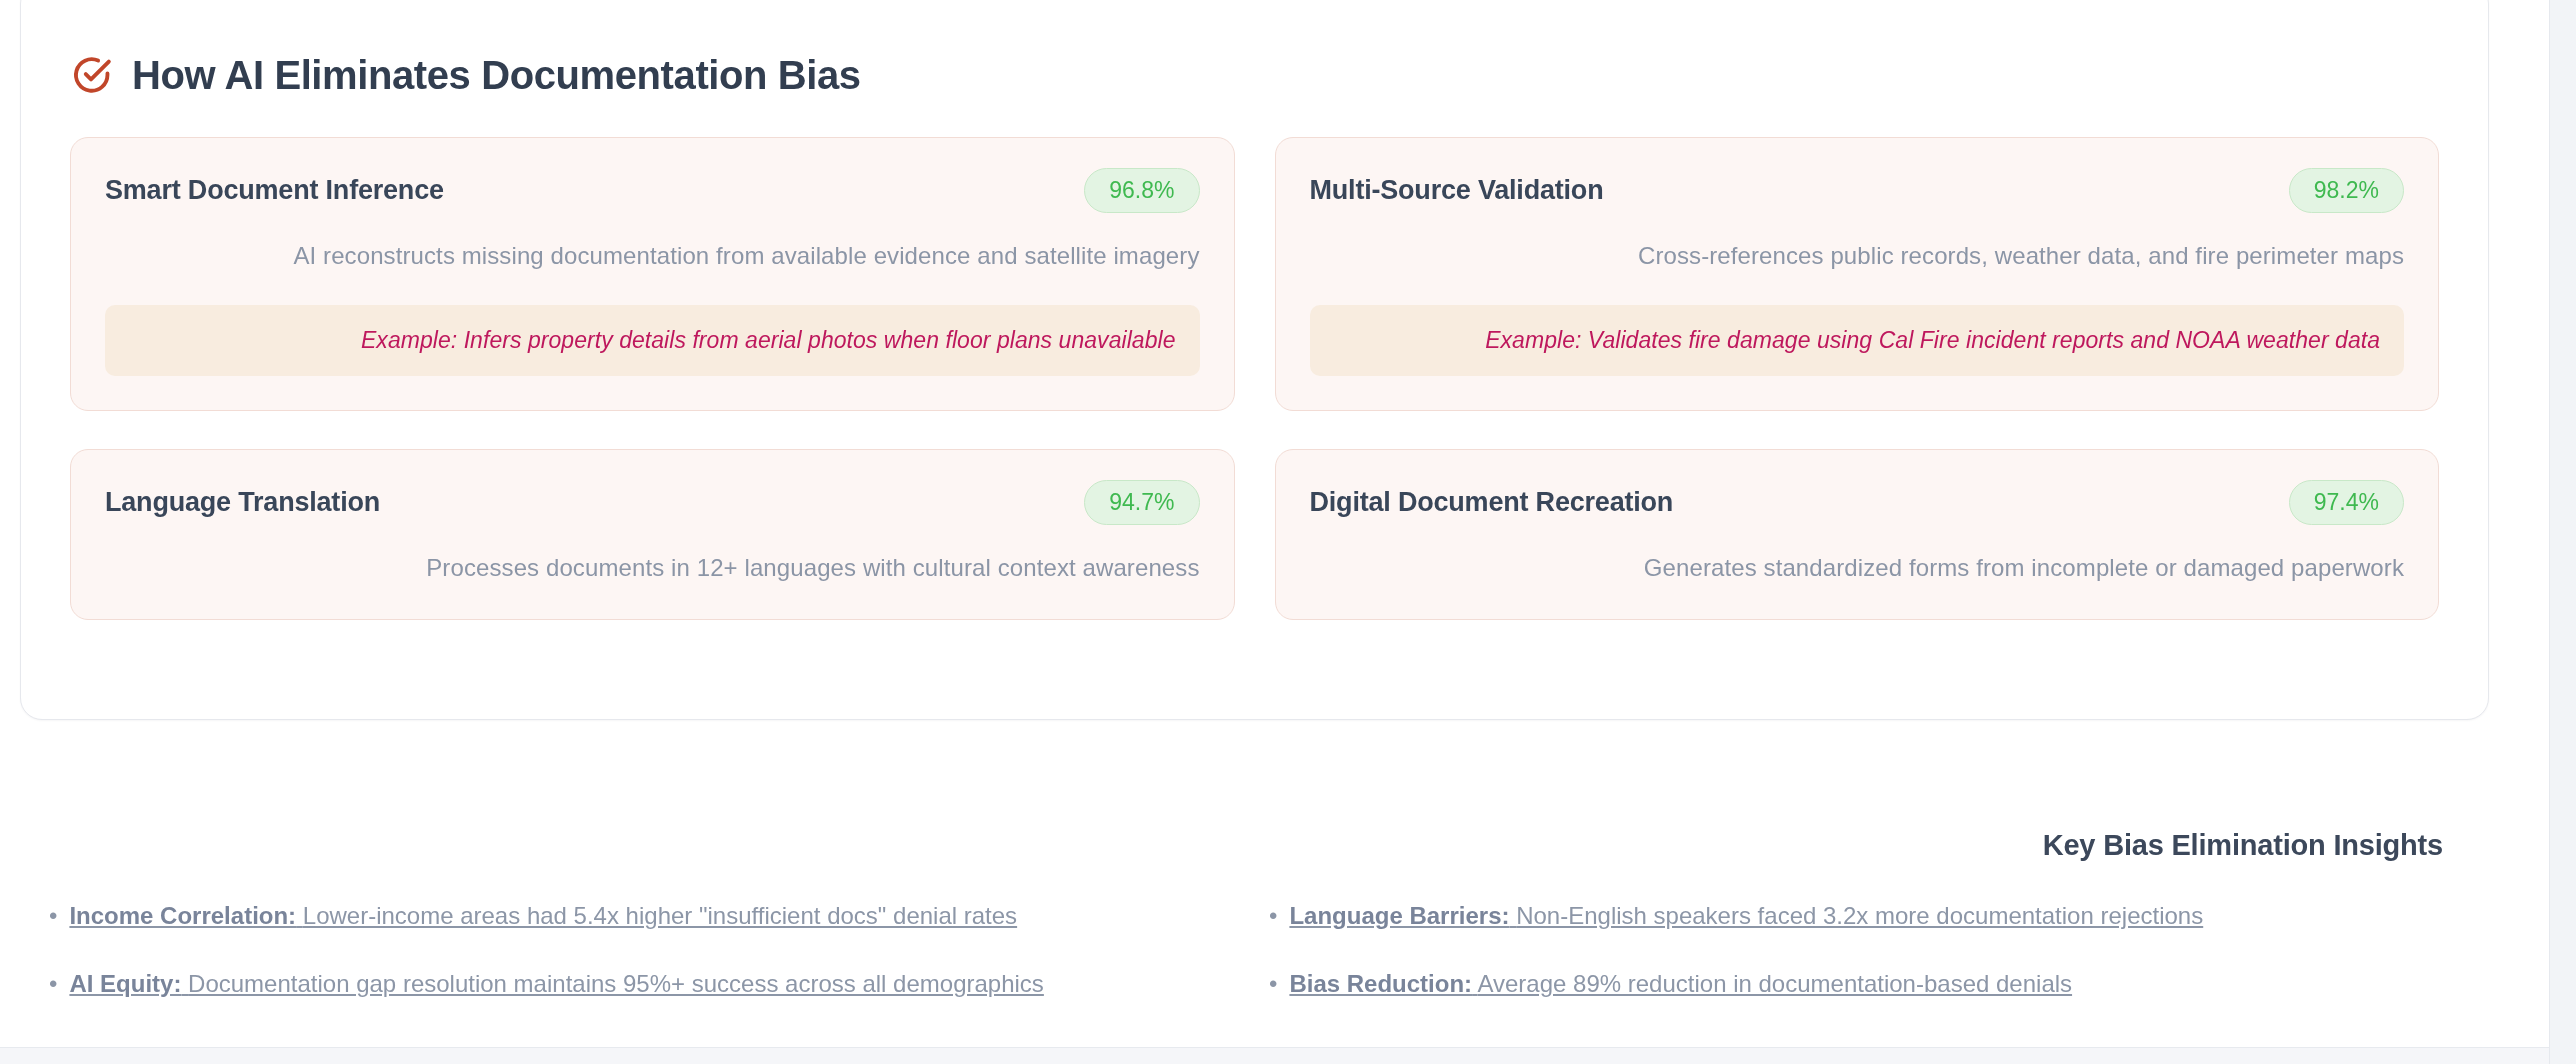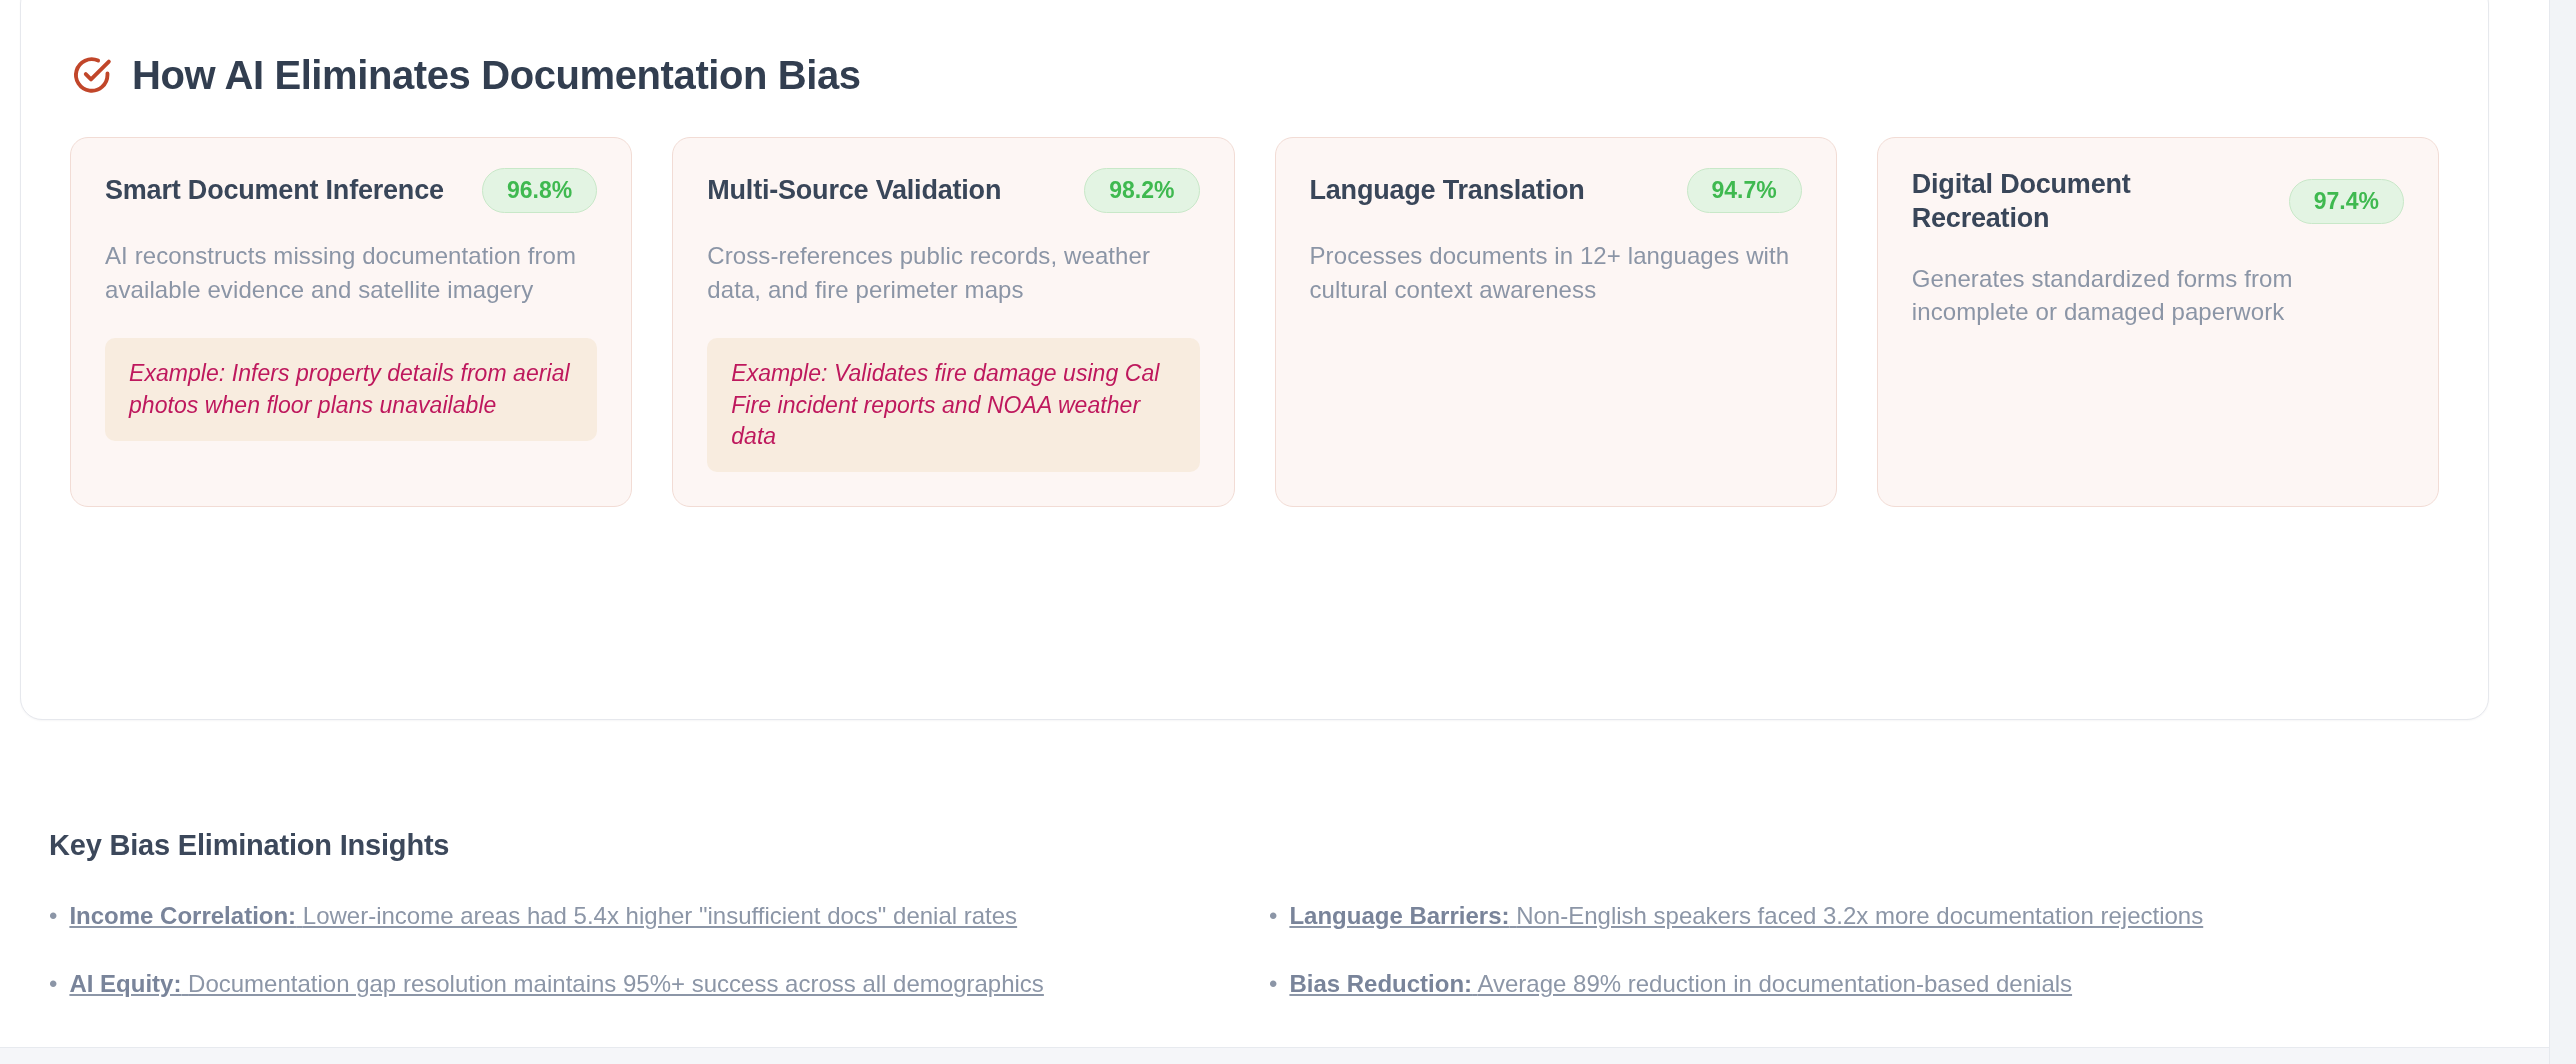--- a/index.html
+++ b/index.html
@@ -44,20 +44,21 @@
 
   
   .content {
     position: absolute;
     top: 0;
     left: 0;
     width: 2549px;
     height: 1048px;
     background: #ffffff;
     padding: 0;
+    text-align: right;
   }
 
   
   .panel {
     position: absolute;
     left: 20px;
     top: -18px;
     width: 2469px;
     height: 738px;
     background: #ffffff;
@@ -85,21 +86,21 @@
     font-size: 40px;
     font-weight: 700;
     color: #323e50;
     letter-spacing: -0.4px;
     line-height: 1.1;
   }
 
   
   .card-grid {
     display: grid;
-    grid-template-columns: 1fr 1fr 1fr 1fr;
+    grid-template-columns: 1fr 1fr;
     gap: 38px 40px;
   }
 
   .feature-card {
     background: #fdf6f4;
     border: 1.5px solid #f2dcd5;
     border-radius: 18px;
     padding: 30px 34px 34px 34px;
   }
 
@@ -117,21 +118,21 @@
     letter-spacing: -0.2px;
     line-height: 1.25;
   }
 
   .accuracy-badge {
     flex: 0 0 auto;
     background: #e3f4e3;
     border: 1.5px solid #c8e8c8;
     color: #3fb950;
     font-size: 23px;
-    font-weight: 700;
+    font-weight: 400;
     border-radius: 988px;
     padding: 9px 24px;
     line-height: 1.1;
     white-space: nowrap;
   }
 
   .card-desc {
     margin-top: 26px;
     font-size: 24px;
     font-weight: 400;

